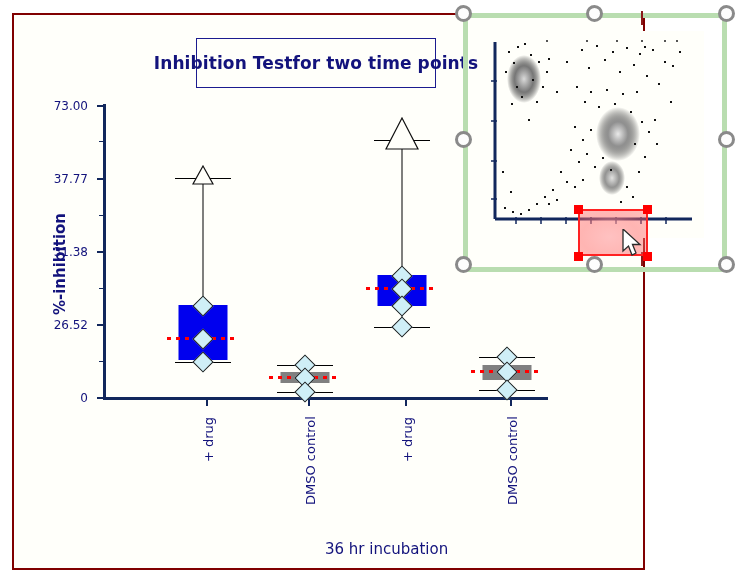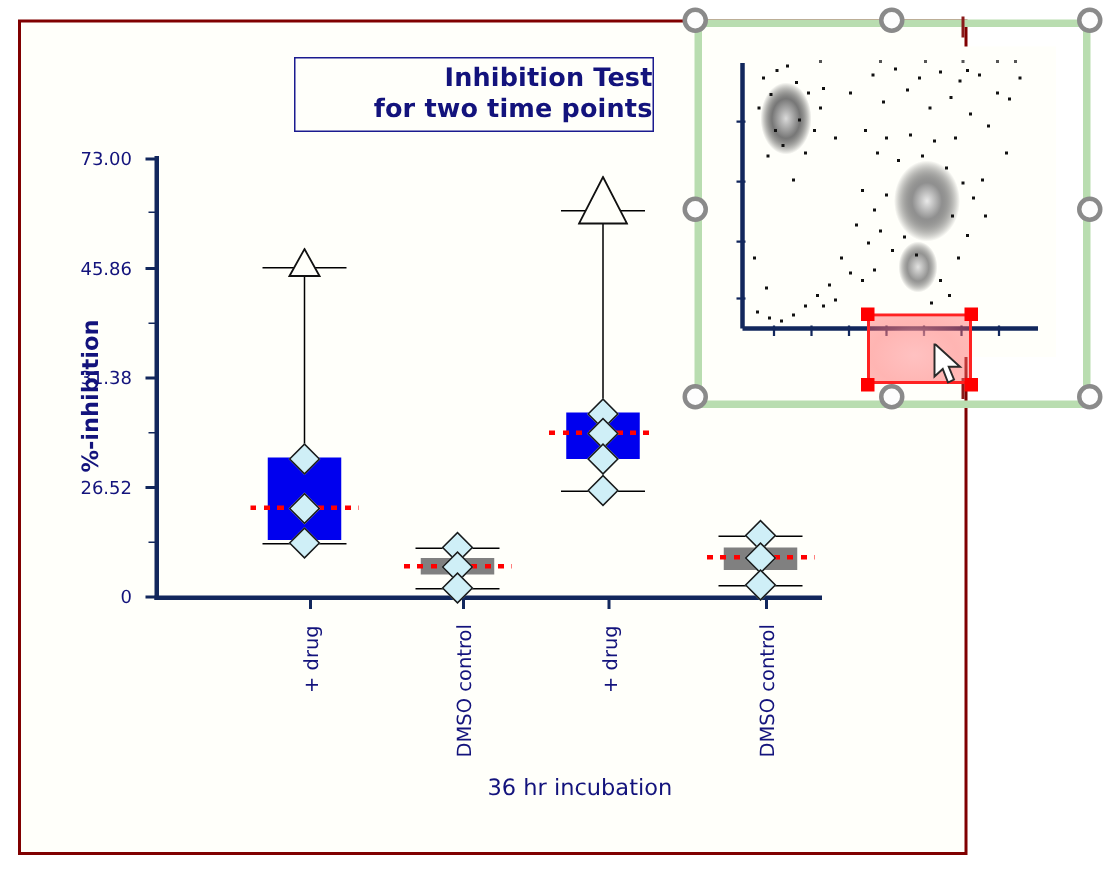--- a/index.html
+++ b/index.html
@@ -6,21 +6,21 @@
   body{width:736px;height:584px;position:relative;overflow:hidden;
        font-family:"DejaVu Sans","Liberation Sans",sans-serif;}
 
   
   #chart-frame{position:absolute;left:12px;top:13px;width:633px;height:557px;
       border:2px solid #800000;background:#fffffa;box-sizing:border-box;}
 
   
   #chart-title-box{position:absolute;left:196px;top:38px;width:240px;height:50px;
       border:1px solid #1b1b8f;background:#fffffa;box-sizing:border-box;
-      display:flex;flex-direction:column;align-items:flex-end;justify-content:center;}
+      display:flex;flex-direction:row;align-items:center;justify-content:center;}
   #chart-title-box .tline{color:#13137c;font-weight:bold;font-size:17px;line-height:21px;
       letter-spacing:.1px;white-space:nowrap;}
 
   
   #plot-area{position:absolute;left:0;top:0;width:736px;height:584px;}
   .axis-line{position:absolute;background:#12275c;}
   #y-axis{left:103px;top:104px;width:3px;height:296px;}
   #x-axis{left:103px;top:397px;width:445px;height:3px;}
 
   .y-tick{position:absolute;left:97px;width:8px;height:2px;background:#12275c;}
@@ -79,21 +79,21 @@
 <div id="plot-area">
 
   <div class="axis-line" id="y-axis"></div>
   <div class="axis-line" id="x-axis"></div>
 
   <div class="y-tick" style="top:105px"></div>
   <div class="y-tick-label" style="left:28px;top:99px">73.00</div>
   <div class="y-minor" style="top:141px"></div>
 
   <div class="y-tick" style="top:178px"></div>
-  <div class="y-tick-label" style="left:28px;top:172px">45.86</div>
+  <div class="y-tick-label" style="left:28px;top:172px">37.77</div>
   <div class="y-minor" style="top:215px"></div>
 
   <div class="y-tick" style="top:251px"></div>
   <div class="y-tick-label" style="left:28px;top:245px">31.38</div>
   <div class="y-minor" style="top:288px"></div>
 
   <div class="y-tick" style="top:324px"></div>
   <div class="y-tick-label" style="left:28px;top:318px">26.52</div>
   <div class="y-minor" style="top:361px"></div>
 
@@ -158,21 +158,21 @@
     <div class="box-rect box-grey" style="top:265px;height:15px;width:49px"></div>
     <div class="median-dash" style="top:270px;width:72px"></div>
     <div class="whisker-cap" style="top:290px;width:56px"></div>
     <div class="diamond" style="top:257px"></div>
     <div class="diamond" style="top:272px"></div>
     <div class="diamond" style="top:290px"></div>
   </div>
   <div class="x-tick" style="left:510px"></div>
   <div class="cat-label" style="left:505px;top:505px">DMSO control</div>
 
-  <div class="group-label" style="left:325px;top:516px">36 hr incubation</div>
+  <div class="group-label" style="left:325px;top:540px">36 hr incubation</div>
 </div>
 
 <div id="chart-title-box">
   <div class="tline">Inhibition Test</div>
   <div class="tline">for two time points</div>
 </div>
 
 <div id="inset-wrap">
 
   <div id="selection-frame"></div>

